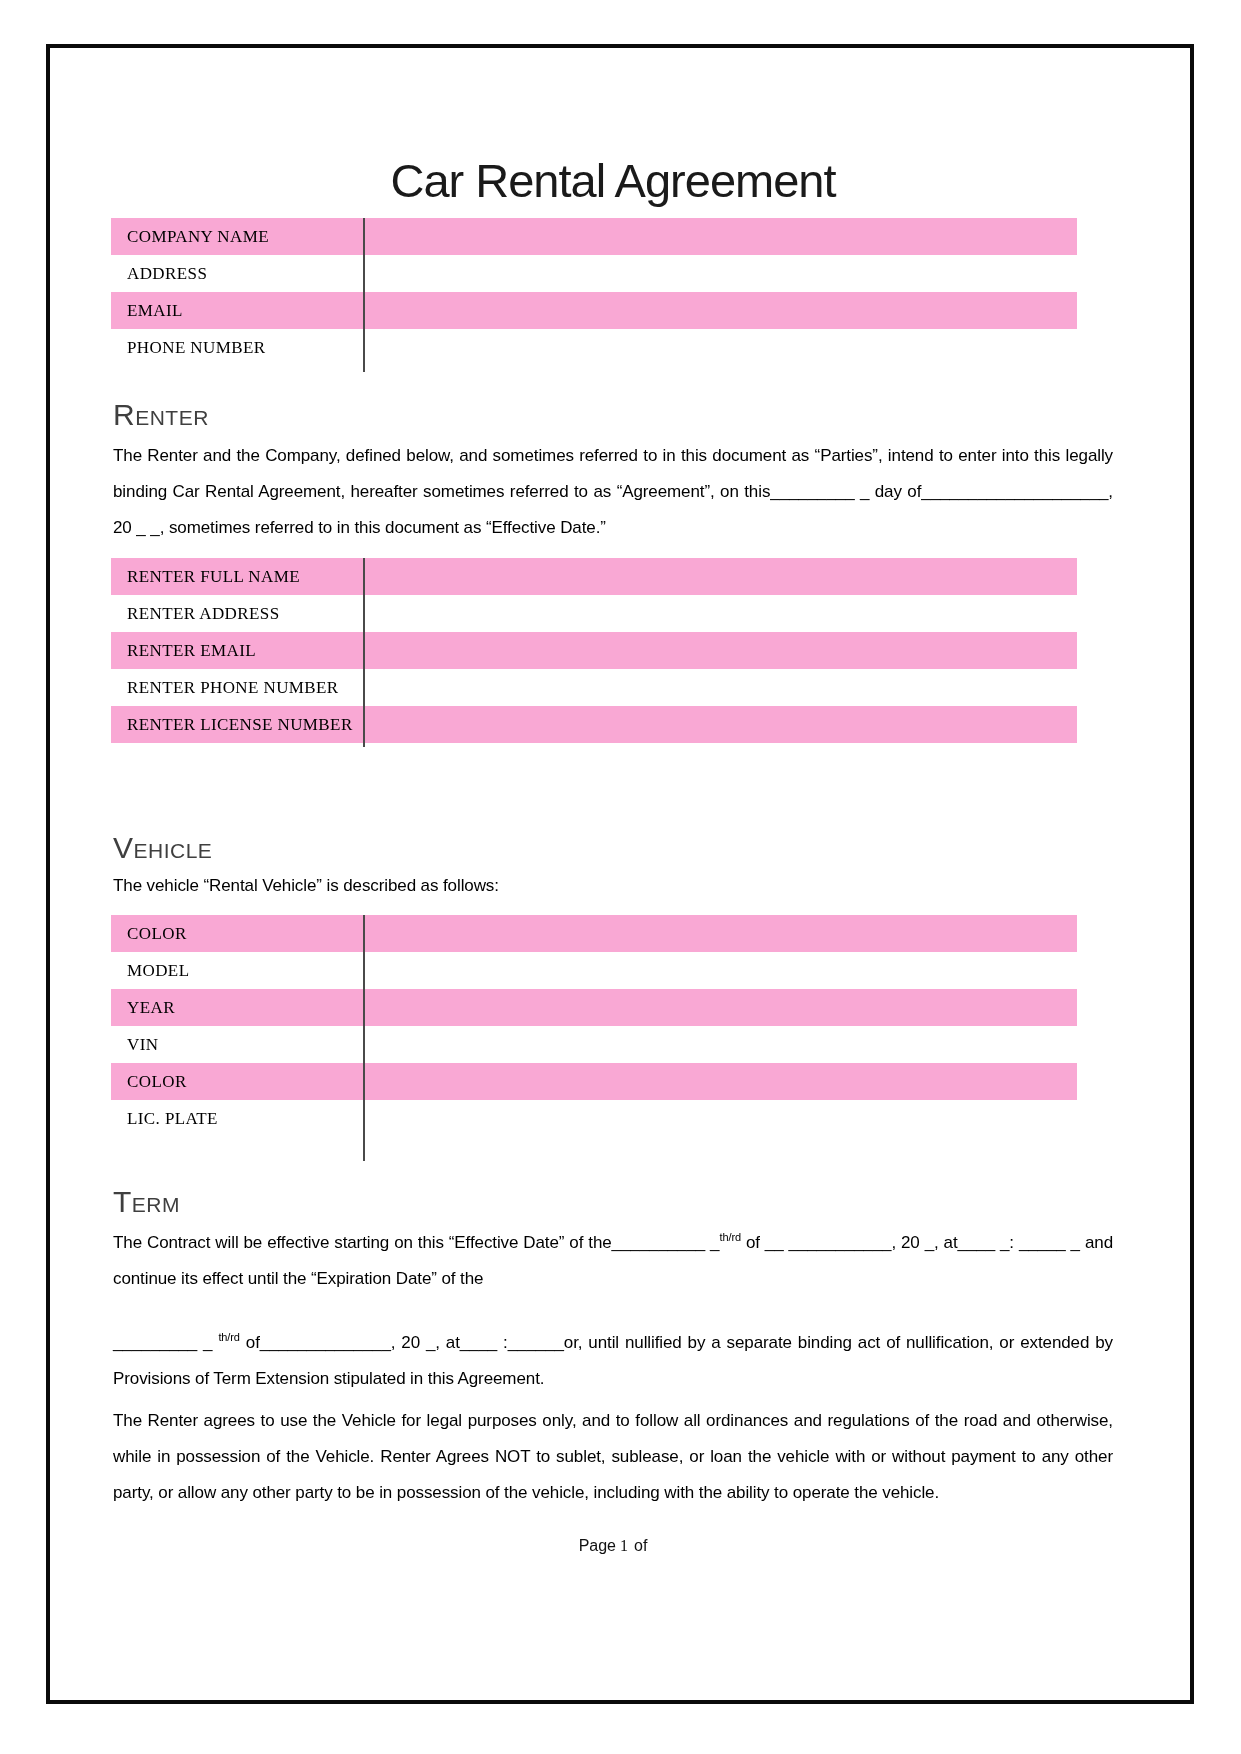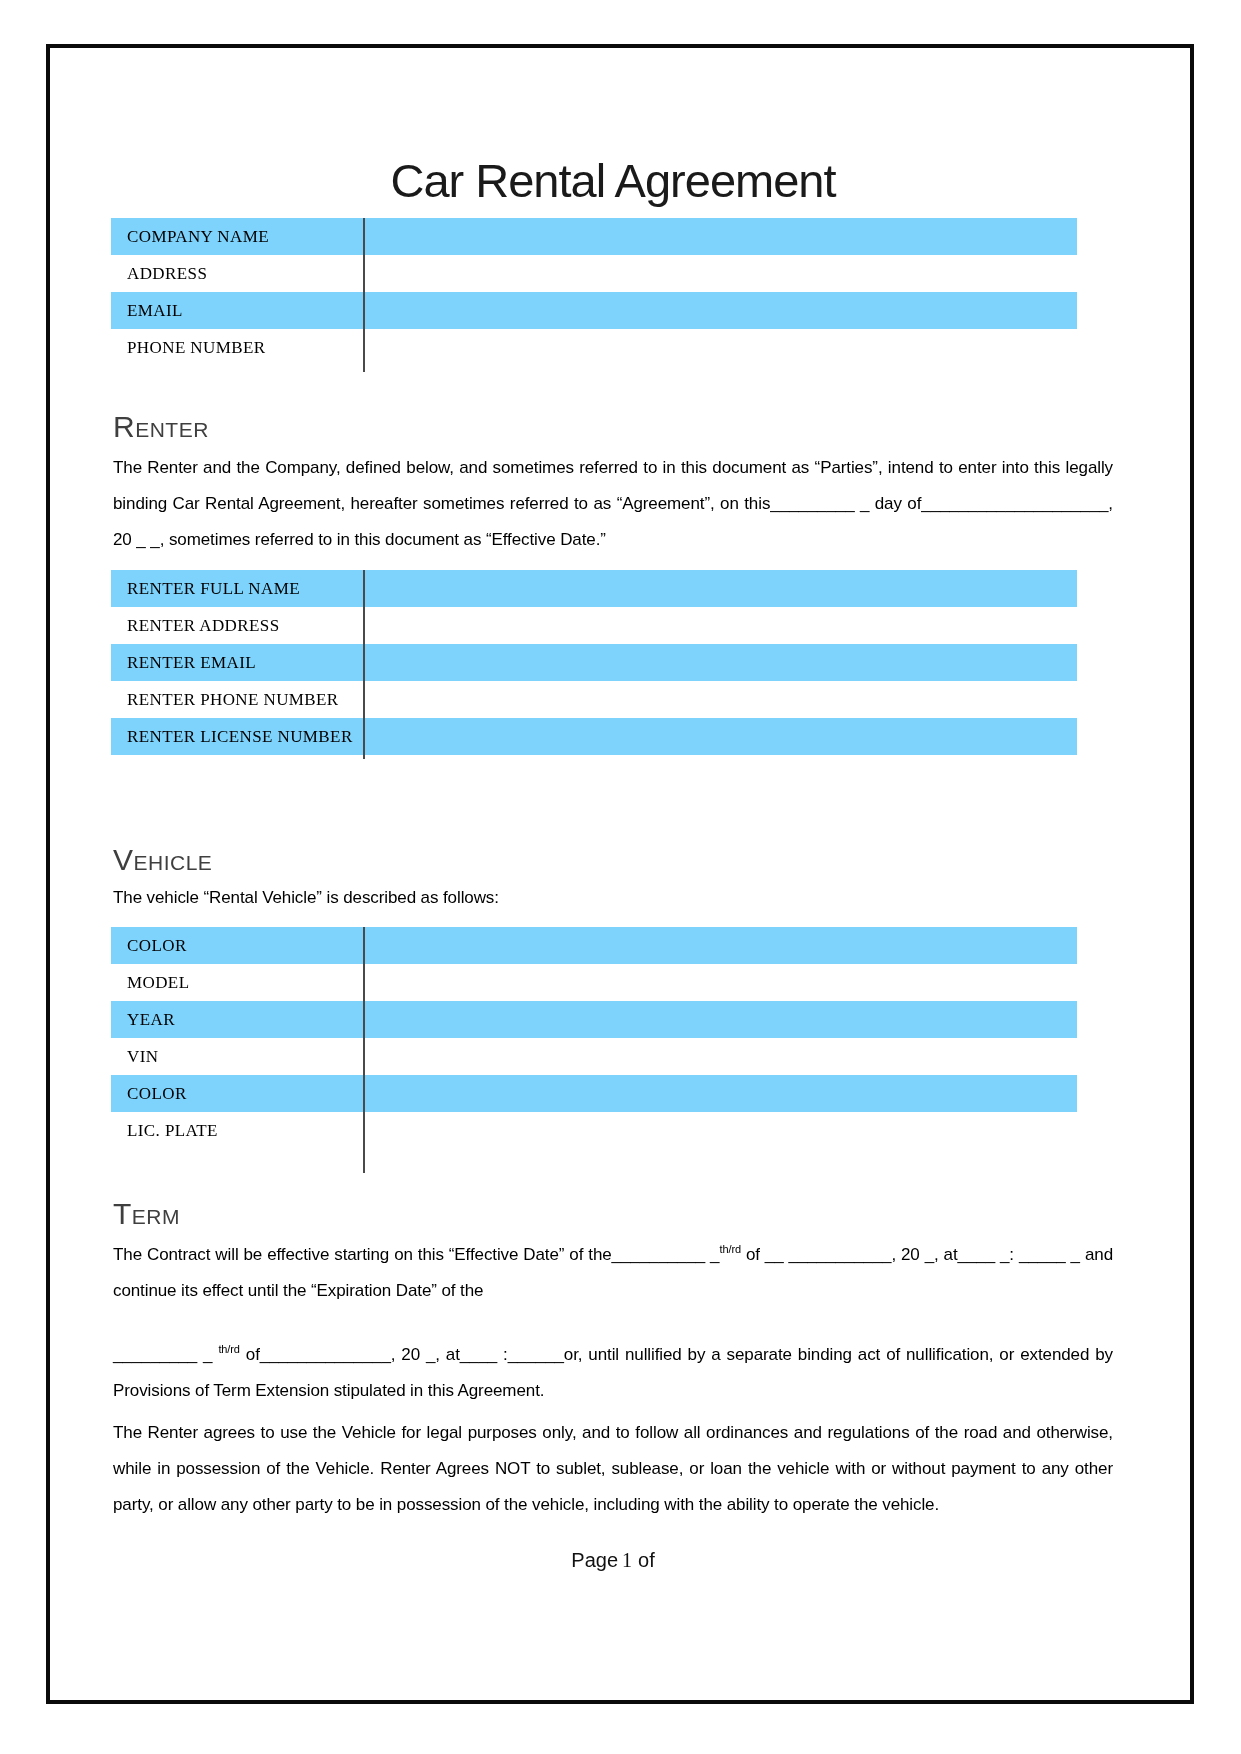--- a/index.html
+++ b/index.html
@@ -20,55 +20,55 @@
   }
   .doc-title{
     margin:152px 0 0 0;
     font-size:47px;line-height:58px;font-weight:400;
     letter-spacing:-1px;text-align:center;color:#1a1a1a;
   }
   .info-table{
     position:relative;width:966px;margin-left:-2px;
   }
   .info-table .row{display:flex;height:37px;align-items:center;}
-  .info-table .row.gray{background:#7dd3fc;}
+  .info-table .row.gray{background:#f9a8d4;}
   .info-table .cell.label{
     width:238px;padding-left:16px;flex:0 0 auto;
     font-family:"Liberation Serif",serif;font-size:17px;
     letter-spacing:0.4px;color:#000;
   }
   .info-table .cell.value{flex:1 1 auto;height:100%;}
   .info-table .divider{
     position:absolute;left:252px;top:0;width:2px;background:#4a4a4a;
   }
   .company-table{margin-top:8px;}
   .company-table .divider{height:calc(100% + 6px);}
   .renter-table{margin-top:12px;}
   .renter-table .divider{height:calc(100% + 4px);}
   .vehicle-table{margin-top:14px;}
   .vehicle-table .divider{height:calc(100% + 24px);}
   .section-heading{
     margin:0;font-weight:400;color:#3f3f3f;
     font-variant:small-caps;font-size:30px;line-height:34px;
     letter-spacing:0.5px;
   }
-  .h-renter{margin-top:44px;}
+  .h-renter{margin-top:32px;}
   .h-vehicle{margin-top:88px;}
   .h-term{margin-top:48px;}
   .h-rules{margin-top:26px;}
   .body-par{
     margin:6px 0 0 0;
     font-size:17px;line-height:36px;
     text-align:justify;color:#000000;letter-spacing:-0.1px;
   }
   .single-line{text-align:left;line-height:30px;margin-top:6px;}
   .term-par2{margin-top:28px;}
   sup{font-size:11px;line-height:0;}
   .footer{
-    margin-top:26px;text-align:center;font-size:20px;color:#111;
+    margin-top:26px;text-align:center;font-size:16px;color:#111;
   }
   .footer .num{font-family:"Liberation Serif",serif;padding:0 6px 0 4px;}
 </style>
 </head>
 <body>
 
 <div class="page">
   <div class="sheet-border"></div>
 
   <div class="content">

